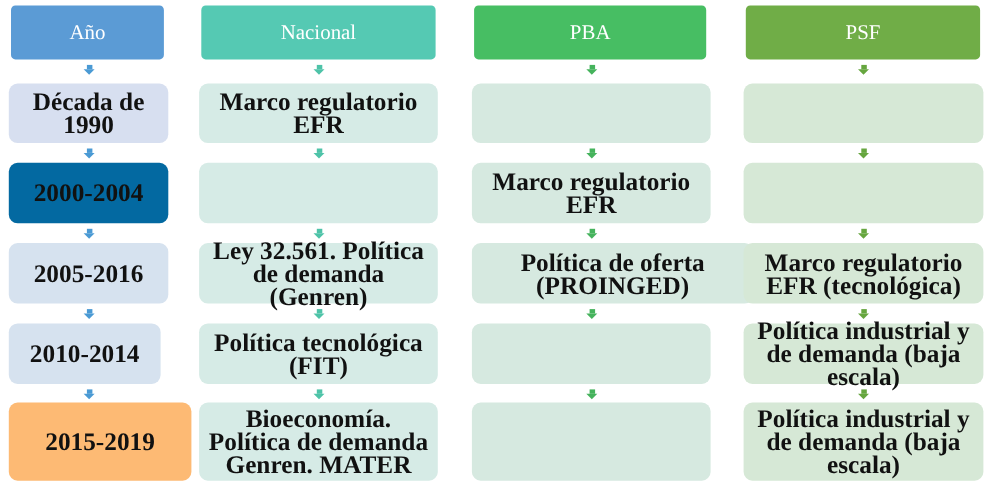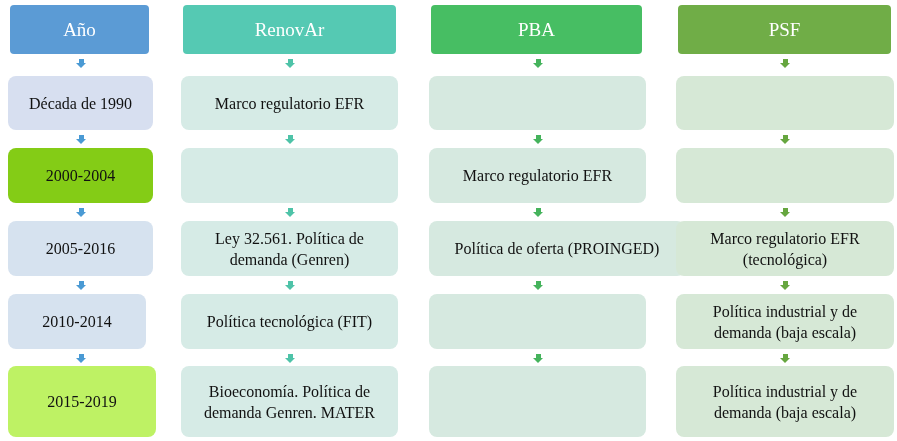--- a/index.html
+++ b/index.html
@@ -2,21 +2,21 @@
 <html><head>
 <meta charset="utf-8">
 <style>
   html, body { margin:0; padding:0; background:#ffffff; }
   body { width:897px; height:441px; position:relative; overflow:hidden;
          font-family:"Liberation Serif","DejaVu Serif",serif; }
   .hdr { position:absolute; top:5px; height:49px; border-radius:4px; color:#ffffff;
          display:flex; align-items:center; justify-content:center; font-size:19px; }
   .cell { position:absolute; border-radius:8px; color:#111111;
           display:flex; align-items:center; justify-content:center; text-align:center;
-          font-size:16px; line-height:21px; box-sizing:border-box; padding:0 6px; }
+          font-size:23px; line-height:21px; box-sizing:border-box; padding:0 6px;font-weight:bold; }
   .arrow { position:absolute; width:0; height:0; }
   .arrow .stem { position:absolute; left:-2px; top:0; width:5px; height:4px; }
   .arrow .head { position:absolute; left:-5px; top:4px; width:0; height:0;
                  border-left:5px solid transparent; border-right:5px solid transparent; border-top:5px solid; }
 </style>
 </head>
 <body>
 
 <div id="diagram">
     <div class="hdr" style="left: 10px; width: 139px; background: rgb(91, 155, 213);">Año</div>
@@ -34,25 +34,25 @@
     </div>
     <div class="arrow" style="left: 80.5px; top: 281px;">
       <div class="stem" style="background: rgb(74, 154, 212);"></div>
       <div class="head" style="border-top-color: rgb(74, 154, 212);"></div>
     </div>
     <div class="arrow" style="left: 80.5px; top: 354px;">
       <div class="stem" style="background: rgb(74, 154, 212);"></div>
       <div class="head" style="border-top-color: rgb(74, 154, 212);"></div>
     </div>
     <div class="cell" style="left: 8px; width: 145px; top: 76px; height: 54px; background: rgb(215, 223, 240);">Década de 1990</div>
-    <div class="cell" style="left: 8px; width: 145px; top: 148px; height: 55px; background: #84cc16;">2000-2004</div>
+    <div class="cell" style="left: 8px; width: 145px; top: 148px; height: 55px; background: #0369a1;">2000-2004</div>
     <div class="cell" style="left: 8px; width: 145px; top: 221px; height: 55px; background: rgb(214, 226, 239);">2005-2016</div>
     <div class="cell" style="left: 8px; width: 138px; top: 294px; height: 55px; background: rgb(214, 226, 239);">2010-2014</div>
-    <div class="cell" style="left: 8px; width: 148px; top: 366px; height: 71px; background: #bef264;">2015-2019</div>
-    <div class="hdr" style="left: 183px; width: 213px; background: rgb(85, 201, 179);">RenovAr</div>
+    <div class="cell" style="left: 8px; width: 166px; top: 366px; height: 71px; background: #fdba74;">2015-2019</div>
+    <div class="hdr" style="left: 183px; width: 213px; background: rgb(85, 201, 179);">Nacional</div>
     <div class="arrow" style="left: 289.5px; top: 59px;">
       <div class="stem" style="background: rgb(78, 195, 168);"></div>
       <div class="head" style="border-top-color: rgb(78, 195, 168);"></div>
     </div>
     <div class="arrow" style="left: 289.5px; top: 135px;">
       <div class="stem" style="background: rgb(78, 195, 168);"></div>
       <div class="head" style="border-top-color: rgb(78, 195, 168);"></div>
     </div>
     <div class="arrow" style="left: 289.5px; top: 208px;">
       <div class="stem" style="background: rgb(78, 195, 168);"></div>

